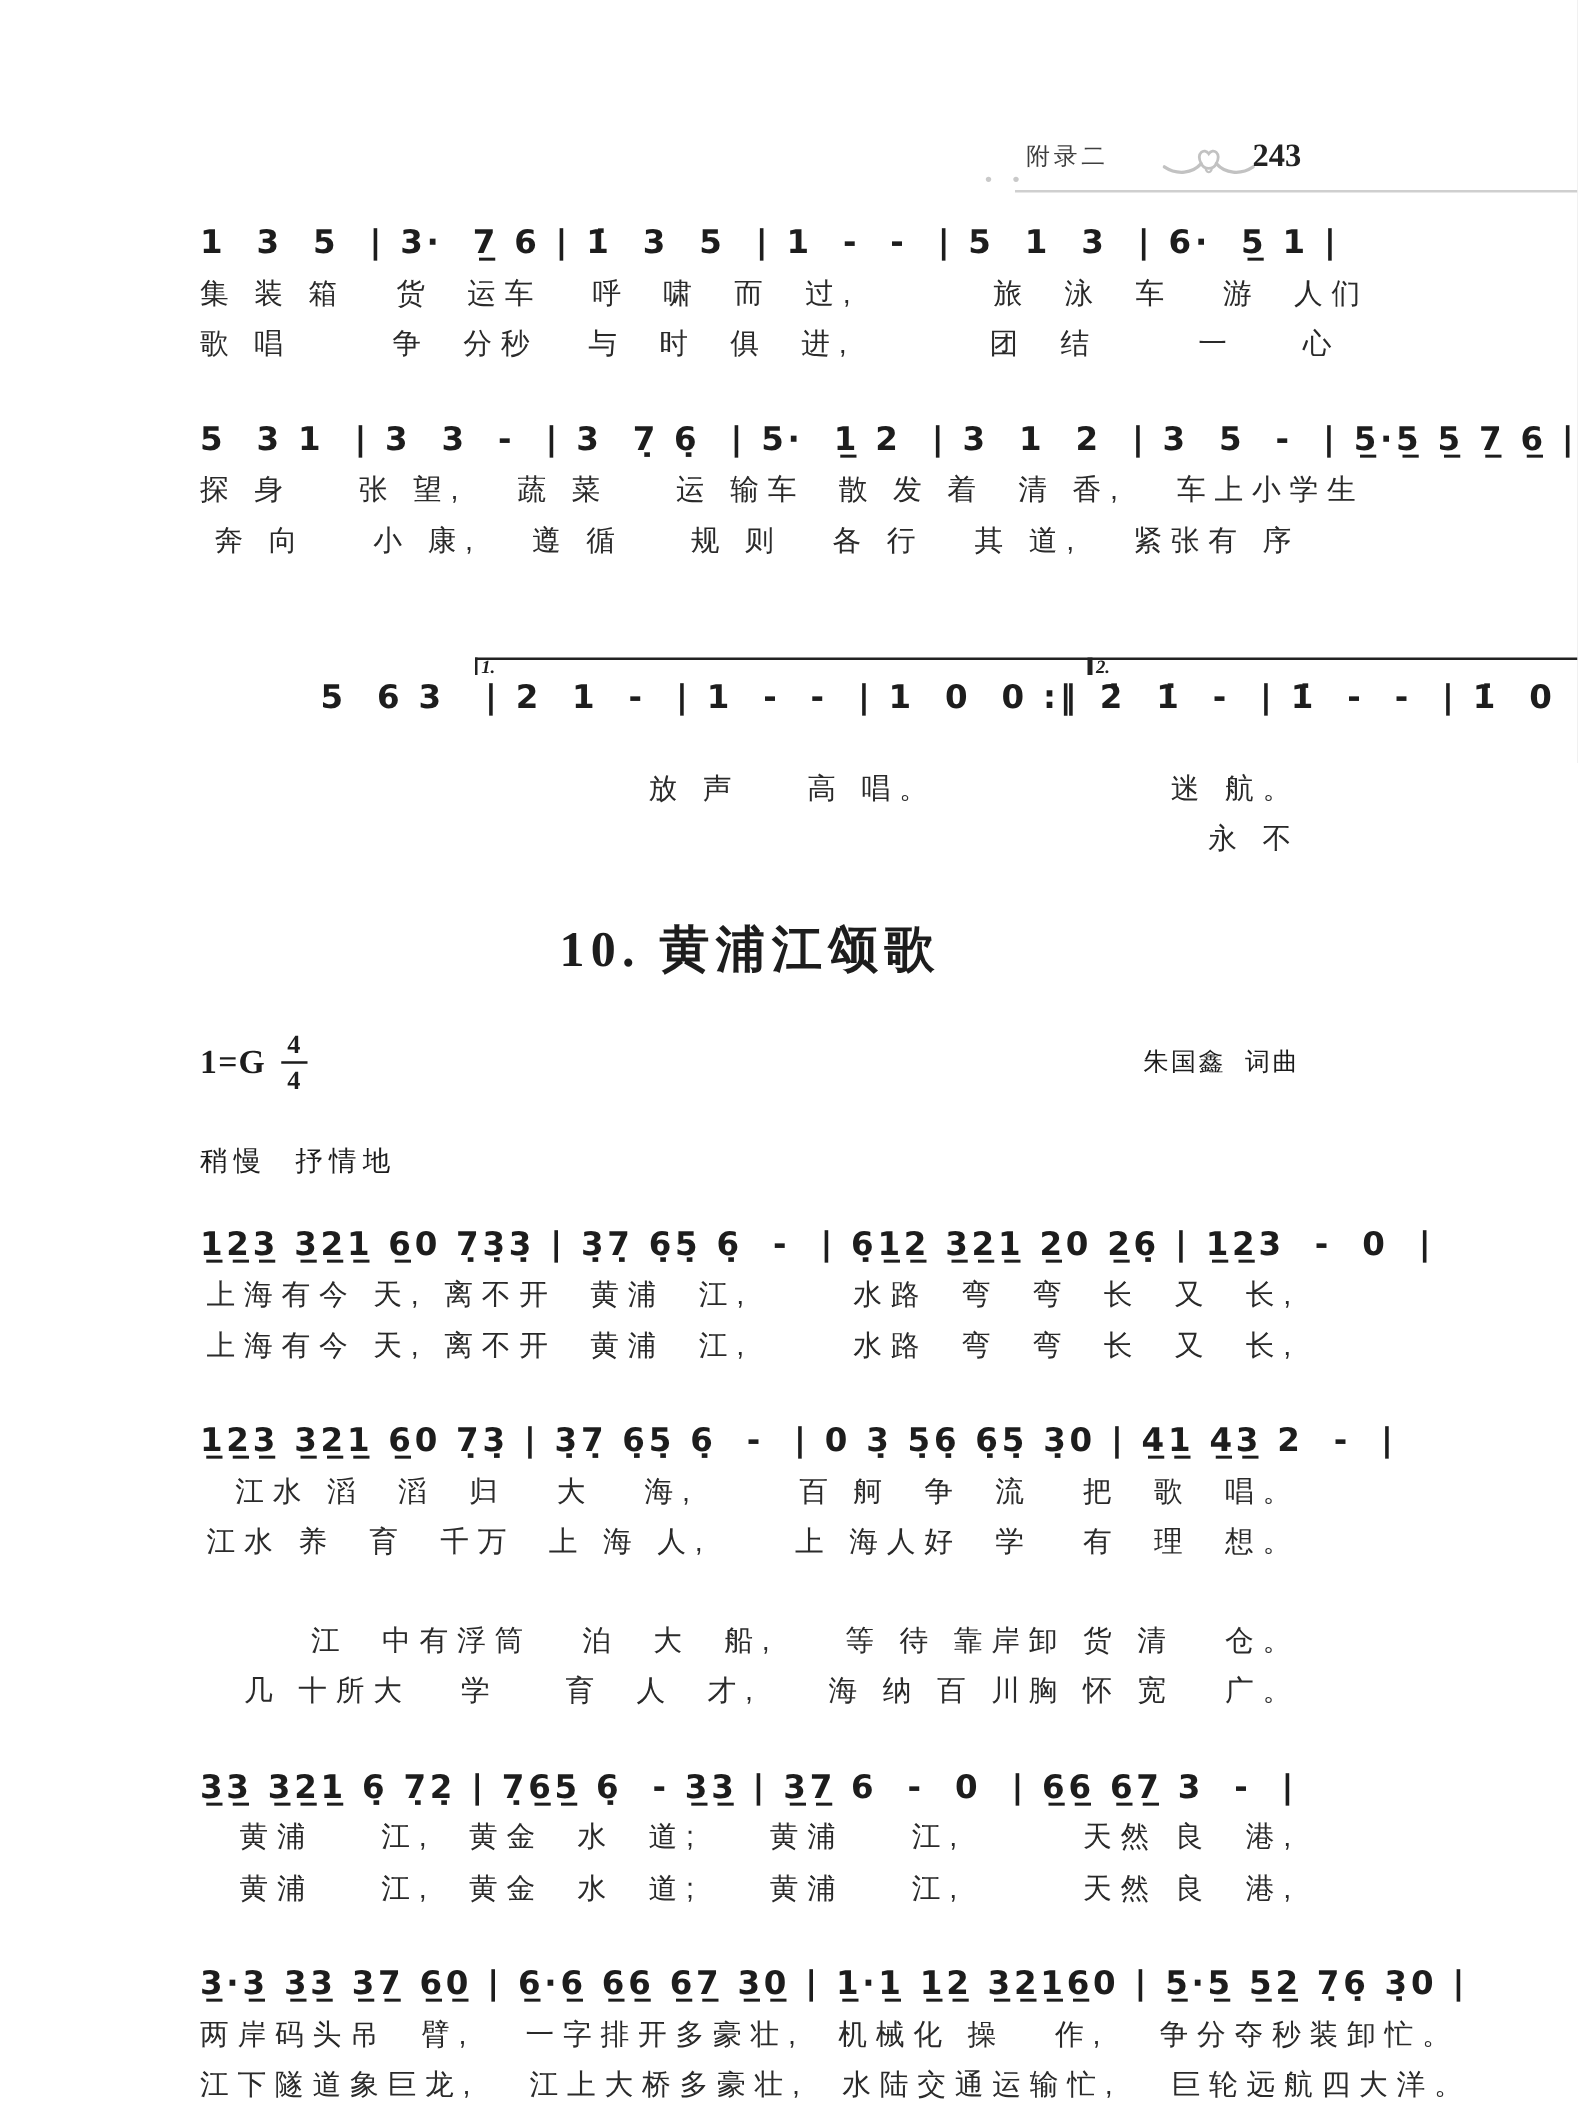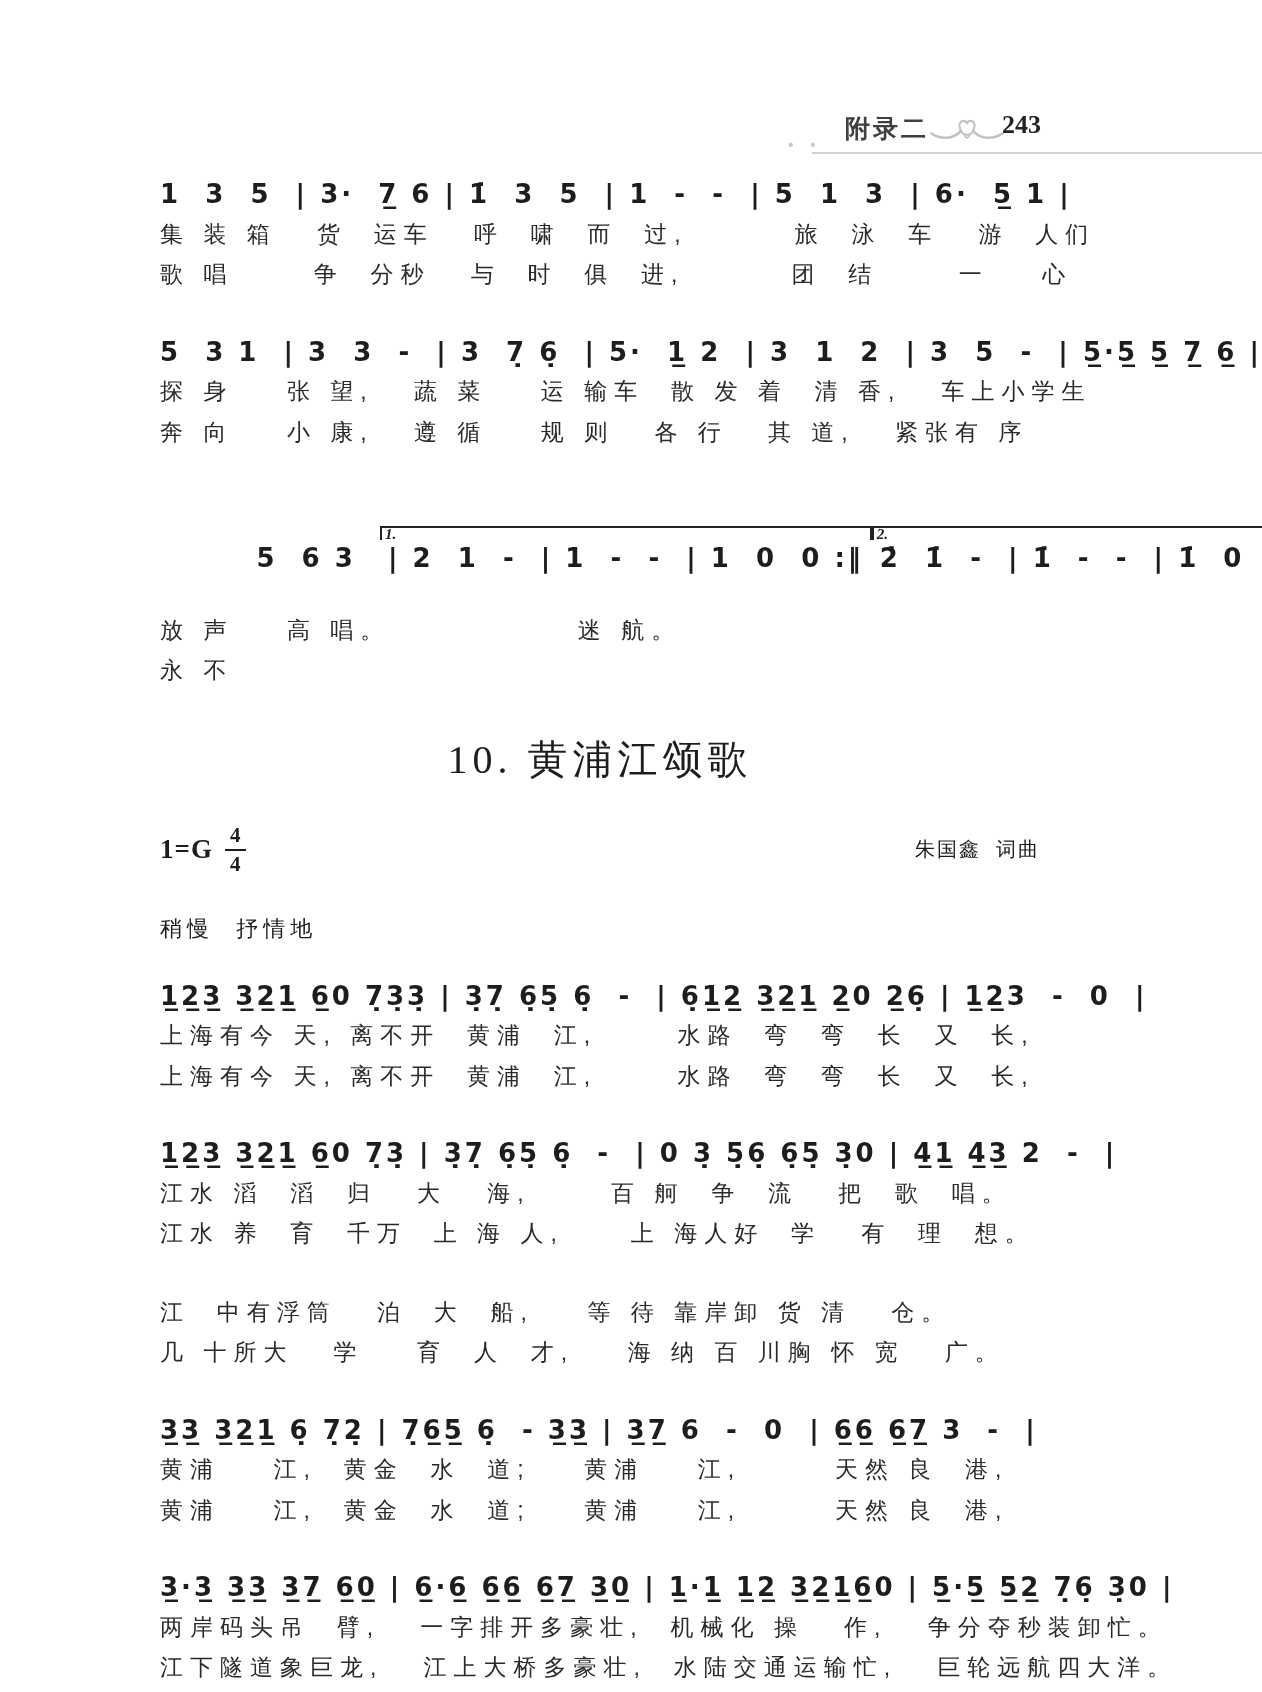--- a/index.html
+++ b/index.html
@@ -9,51 +9,52 @@
     background:#ffffff;
     color:#1d1d1d;
     font-family:"Liberation Sans", sans-serif;
     overflow:hidden;
   }
 
   
   .hdr{position:absolute;top:106px;left:0;right:0;height:60px;}
   .hdr-dots{position:absolute;left:788px;top:30px;color:#c9c9c9;font-size:16px;letter-spacing:6px;}
   .hdr-rule{position:absolute;left:812px;right:0;top:46px;border-top:2px solid #cfcfcf;}
-  .hdr-label{position:absolute;left:845px;top:6px;font-size:25px;font-weight:700;color:#3f3f3f;letter-spacing:3px;}
+  .hdr-label{position:absolute;left:821px;top:6px;font-size:19px;font-weight:400;color:#3f3f3f;letter-spacing:3px;}
   .hdr-orn{position:absolute;left:928px;top:10px;}
   .hdr-page{position:absolute;left:1002px;top:4px;font-family:"Liberation Serif",serif;font-weight:700;font-size:26px;color:#222;text-align:right;}
 
   
   .content{position:absolute;left:160px;top:178px;width:880px;}
   .system{margin-bottom:44px;}
   .notes{
     font-family:"DejaVu Sans", sans-serif;
     font-weight:700;font-size:26px;line-height:1.25;
     letter-spacing:3px;white-space:pre;
   }
   .lyric{
     font-size:23px;line-height:1.5;
     letter-spacing:7px;white-space:pre;color:#2a2a2a;
     margin-top:6px;
+    text-align:right;
   }
 
   
   .volta{position:relative;display:inline-block;padding:16px 8px 0 8px;margin-top:-16px;}
   .volta::before{content:'';position:absolute;top:0;left:0;right:0;height:12px;border-top:2px solid #222;}
   .volta.v1::before{border-left:2px solid #222;border-right:2px solid #222;}
   .volta.v2::before{border-left:2px solid #222;}
   .vlabel{position:absolute;top:0px;left:5px;font:italic 700 15px "Liberation Serif",serif;letter-spacing:0;}
 
   
   .song-title{
     margin:26px 0 38px 0;
     text-align:center;
     font-family:"Liberation Serif",serif;
-    font-weight:400;font-size:40px;letter-spacing:5px;
+    font-weight:700;font-size:40px;letter-spacing:5px;
   }
   .meta-row{display:flex;justify-content:space-between;align-items:center;margin-bottom:39px;}
   .key-sig{font-family:"Liberation Serif",serif;font-weight:700;font-size:27px;letter-spacing:1px;display:flex;align-items:center;}
   .meter{display:inline-block;text-align:center;line-height:1;margin-left:12px;font-size:21px;font-weight:700;}
   .meter .mnum{display:block;border-bottom:2px solid #1d1d1d;padding:0 5px 3px;}
   .meter .mden{display:block;padding-top:3px;}
   .credit{font-size:20px;letter-spacing:2px;white-space:pre;}
   .tempo{font-size:22px;letter-spacing:5px;margin-bottom:36px;white-space:pre;}
 </style>
 </head>

